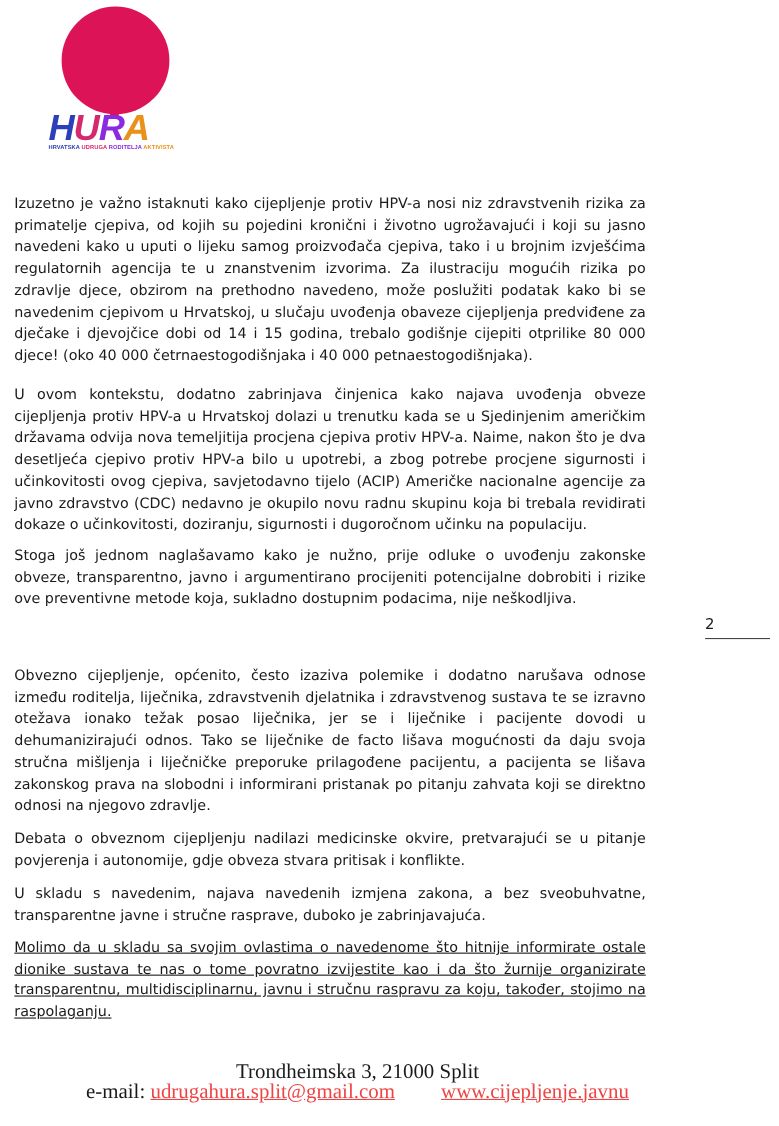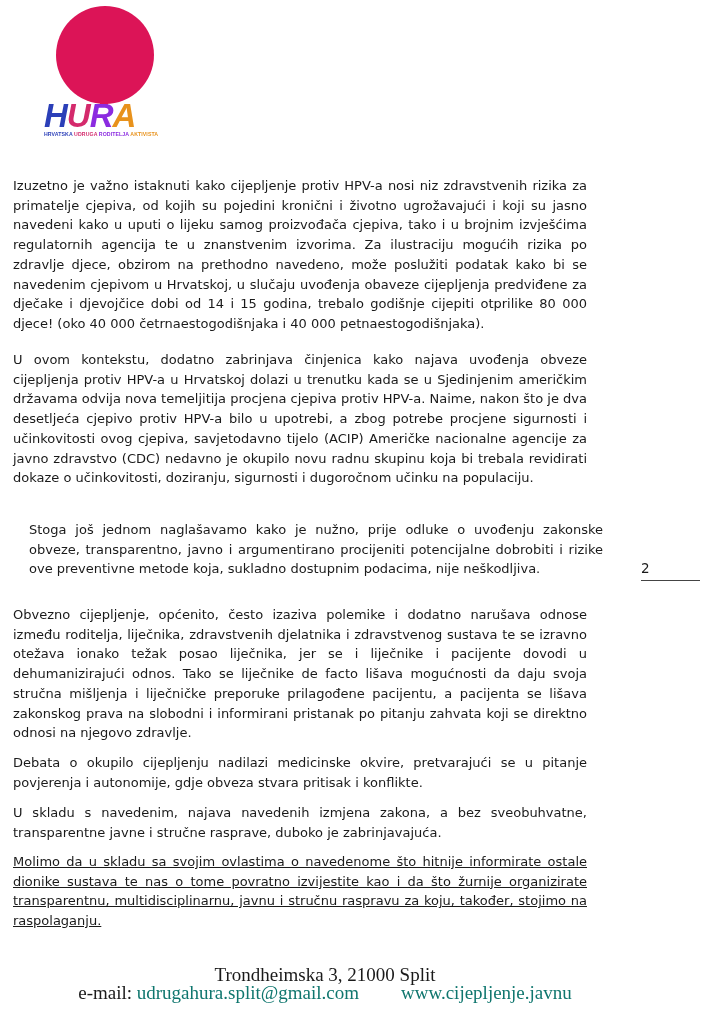--- a/index.html
+++ b/index.html
@@ -19,43 +19,43 @@
   .logo-sub .s3 { color: #8b2be0; }
   .logo-sub .s4 { color: #e8921c; }
 
   .block { position: absolute; left: 13px; width: 262px; margin: 0; font-size: 13px; line-height: 19.7px; text-align: justify; text-align-last: left; }
 
   .page-num { position: absolute; left: 641px; top: 560px; font-size: 13.5px; }
   .page-line { position: absolute; left: 641px; top: 580px; width: 59px; height: 1px; background: #444; }
 
   .footer { position: absolute; left: 0; top: 966px; width: 650px; text-align: center; font-family: "Liberation Serif", serif; font-size: 19px; line-height: 17.5px; color: #1a1a1a; }
   .footer .row { white-space: nowrap; }
-  .footer a { color: #0f766e; }
+  .footer a { color: #ef4444; text-decoration: underline; }
   .footer .gap { display: inline-block; width: 42px; }
   .footer .gap2 { display: inline-block; width: 28px; }
 </style>
 </head>
 <body>
 
 <div class="logo">
   <div class="logo-balloon"></div>
   <div class="logo-tail"></div>
   <div class="logo-word">
     <span class="l-h">H</span><span class="l-u">U</span><span class="l-r">R</span><span class="l-a">A</span>
   </div>
   <div class="logo-sub">
     <span class="s1">HRVATSKA</span> <span class="s2">UDRUGA</span> <span class="s3">RODITELJA</span> <span class="s4">AKTIVISTA</span>
   </div>
 </div>
 
 <p class="block" style="top:176px; width:574px;">Izuzetno je važno istaknuti kako cijepljenje protiv HPV-a nosi niz zdravstvenih rizika za primatelje cjepiva, od kojih su pojedini kronični i životno ugrožavajući i koji su jasno navedeni kako u uputi o lijeku samog proizvođača cjepiva, tako i u brojnim izvješćima regulatornih agencija te u znanstvenim izvorima. Za ilustraciju mogućih rizika po zdravlje djece, obzirom na prethodno navedeno, može poslužiti podatak kako bi se navedenim cjepivom u Hrvatskoj, u slučaju uvođenja obaveze cijepljenja predviđene za dječake i djevojčice dobi od 14 i 15 godina, trebalo godišnje cijepiti otprilike 80 000 djece! (oko 40 000 četrnaestogodišnjaka i 40 000 petnaestogodišnjaka).</p>
 <p class="block" style="top:350px; width:574px;">U ovom kontekstu, dodatno zabrinjava činjenica kako najava uvođenja obveze cijepljenja protiv HPV-a u Hrvatskoj dolazi u trenutku kada se u Sjedinjenim američkim državama odvija nova temeljitija procjena cjepiva protiv HPV-a. Naime, nakon što je dva desetljeća cjepivo protiv HPV-a bilo u upotrebi, a zbog potrebe procjene sigurnosti i učinkovitosti ovog cjepiva, savjetodavno tijelo (ACIP) Američke nacionalne agencije za javno zdravstvo (CDC) nedavno je okupilo novu radnu skupinu koja bi trebala revidirati dokaze o učinkovitosti, doziranju, sigurnosti i dugoročnom učinku na populaciju.</p>
-<p class="block" style="top:520px; width:574px;margin-left:16px;">Stoga još jednom naglašavamo kako je nužno, prije odluke o uvođenju zakonske obveze, transparentno, javno i argumentirano procijeniti potencijalne dobrobiti i rizike ove preventivne metode koja, sukladno dostupnim podacima, nije neškodljiva.</p>
+<p class="block" style="top:496px; width:574px;">Stoga još jednom naglašavamo kako je nužno, prije odluke o uvođenju zakonske obveze, transparentno, javno i argumentirano procijeniti potencijalne dobrobiti i rizike ove preventivne metode koja, sukladno dostupnim podacima, nije neškodljiva.</p>
 <p class="block" style="top:605px; width:574px;">Obvezno cijepljenje, općenito, često izaziva polemike i dodatno narušava odnose između roditelja, liječnika, zdravstvenih djelatnika i zdravstvenog sustava te se izravno otežava  ionako težak posao liječnika, jer se i liječnike i pacijente dovodi u dehumanizirajući odnos. Tako se liječnike de facto lišava mogućnosti da daju svoja stručna mišljenja i liječničke preporuke prilagođene pacijentu, a pacijenta se lišava zakonskog prava na slobodni i informirani pristanak po pitanju zahvata koji se direktno odnosi na njegovo zdravlje.</p>
-<p class="block" style="top:753px; width:574px;">Debata o okupilo cijepljenju nadilazi medicinske okvire, pretvarajući se u pitanje povjerenja i autonomije, gdje obveza stvara pritisak i konflikte.</p>
+<p class="block" style="top:753px; width:574px;">Debata o obveznom cijepljenju nadilazi medicinske okvire, pretvarajući se u pitanje povjerenja i autonomije, gdje obveza stvara pritisak i konflikte.</p>
 <p class="block" style="top:803px; width:574px;">U skladu s navedenim, najava navedenih izmjena zakona, a bez sveobuhvatne, transparentne javne i stručne rasprave, duboko je zabrinjavajuća.</p>
 <p class="block" style="top:852px; width:574px;text-decoration:underline;">Molimo da u skladu sa svojim ovlastima o navedenome što hitnije informirate ostale dionike sustava te nas o tome povratno izvijestite kao i da što žurnije organizirate transparentnu, multidisciplinarnu, javnu i stručnu raspravu za koju, također, stojimo na raspolaganju.</p>
 
 <div class="page-num">2</div>
 <div class="page-line"></div>
 
 <div class="footer">
   <div class="row">Trondheimska 3, 21000 Split</div>
   <div class="row">
     <span>e-mail: </span><a>udrugahura.split@gmail.com</a><span class="gap"></span><a>www.cijepljenje.javnu</a>

